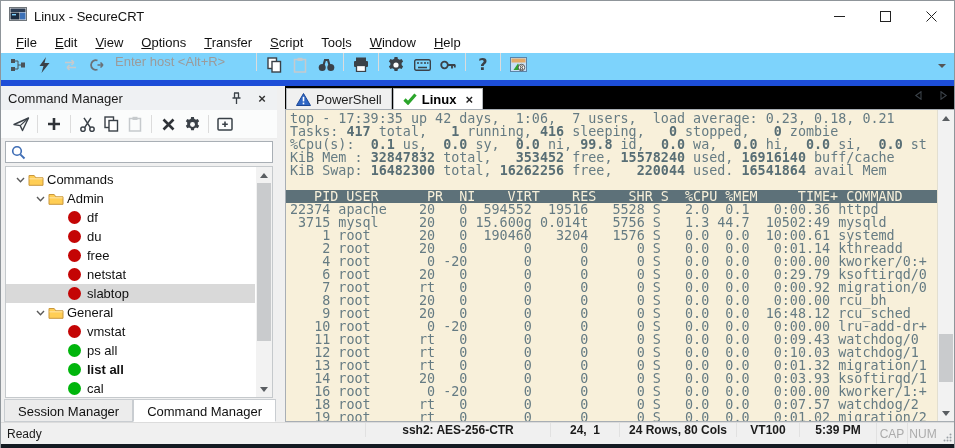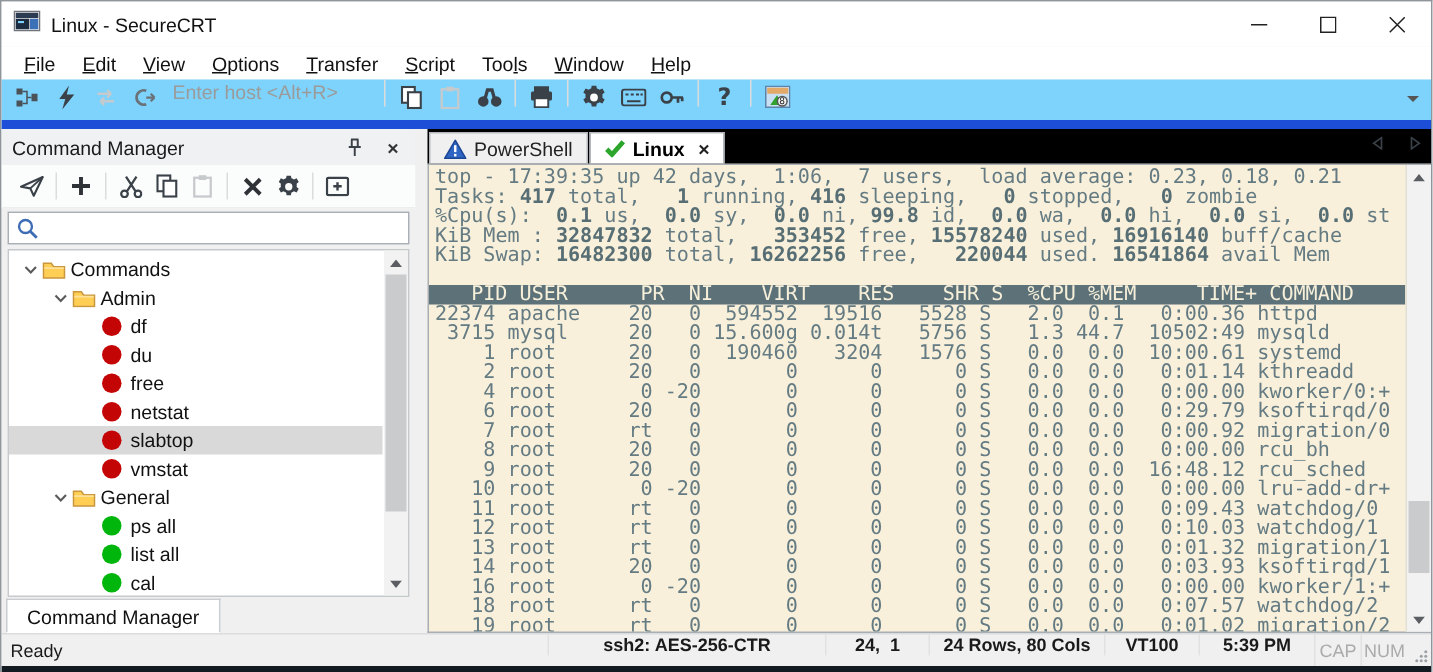--- a/index.html
+++ b/index.html
@@ -352,49 +352,49 @@
               </span>
               <span class="lbl">netstat</span>
             </div>
             <div class="tree-row sel" style="padding-left: 46px;">
               <span class="chev"></span>
               <span class="t-icon">
                 <span class="circle" style="background: rgb(196, 5, 5);"></span>
               </span>
               <span class="lbl">slabtop</span>
             </div>
-            <div class="tree-row" style="padding-left: 46px;">
-              <span class="chev"></span>
-              <span class="t-icon">
-                <span class="circle" style="background: rgb(196, 5, 5);"></span>
-              </span>
-              <span class="lbl">vmstat</span>
-            </div>
             <div class="tree-row" style="padding-left: 26px;">
               <span class="chev">
                 <svg width="9" height="6">
                   <path d="M1 1 L4.5 4.7 L8 1" stroke="#5A5A5A" stroke-width="1.4" fill="none"></path>
                 </svg>
               </span>
               <span class="t-icon">
                 <svg width="16" height="13">
                   <path d="M1 2.5 H6.2 L7.8 4.8 H15 V12.3 H1 Z" fill="#FFCE55" stroke="#C9973C" stroke-width="1"></path>
                   <path d="M1.5 5.8 H14.5" stroke="#FFE19A" stroke-width="1.2"></path>
                 </svg>
               </span>
               <span class="lbl">General</span>
             </div>
             <div class="tree-row" style="padding-left: 46px;">
               <span class="chev"></span>
               <span class="t-icon">
+                <span class="circle" style="background: rgb(196, 5, 5);"></span>
+              </span>
+              <span class="lbl">vmstat</span>
+            </div>
+            <div class="tree-row" style="padding-left: 46px;">
+              <span class="chev"></span>
+              <span class="t-icon">
                 <span class="circle" style="background: rgb(0, 181, 12);"></span>
               </span>
               <span class="lbl">ps all</span>
             </div>
-            <div class="tree-row" style="padding-left: 46px;">
+            <div class="tree-row" style="padding-left: 46px; font-weight: bold;">
               <span class="chev"></span>
               <span class="t-icon">
                 <span class="circle" style="background: rgb(0, 181, 12);"></span>
               </span>
               <span class="lbl">list all</span>
             </div>
             <div class="tree-row" style="padding-left: 46px;">
               <span class="chev"></span>
               <span class="t-icon">
                 <span class="circle" style="background: rgb(0, 181, 12);"></span>
@@ -417,20 +417,21 @@
             </div>
           <div class="sb-thumb" style="top:16px;height:158px;"></div>
           <div class="sb-arrow down">
               <svg width="8" height="5">
                 <path d="M0 0 L4 5 L8 0 Z" fill="#5A5E62"></path>
               </svg>
             </div>
         </div>
       </div>
       <div class="side-tabs">
+          <div class="side-tab">Session Manager</div>
           <div class="side-tab active">Command Manager</div>
         </div>
     </div>
 
     <div class="splitter"></div>
 
     <div class="terminal-pane">
       <div class="term-tabbar">
         <div id="session-tabs" style="display:flex;align-items:flex-end;">
             <div class="term-tab">

